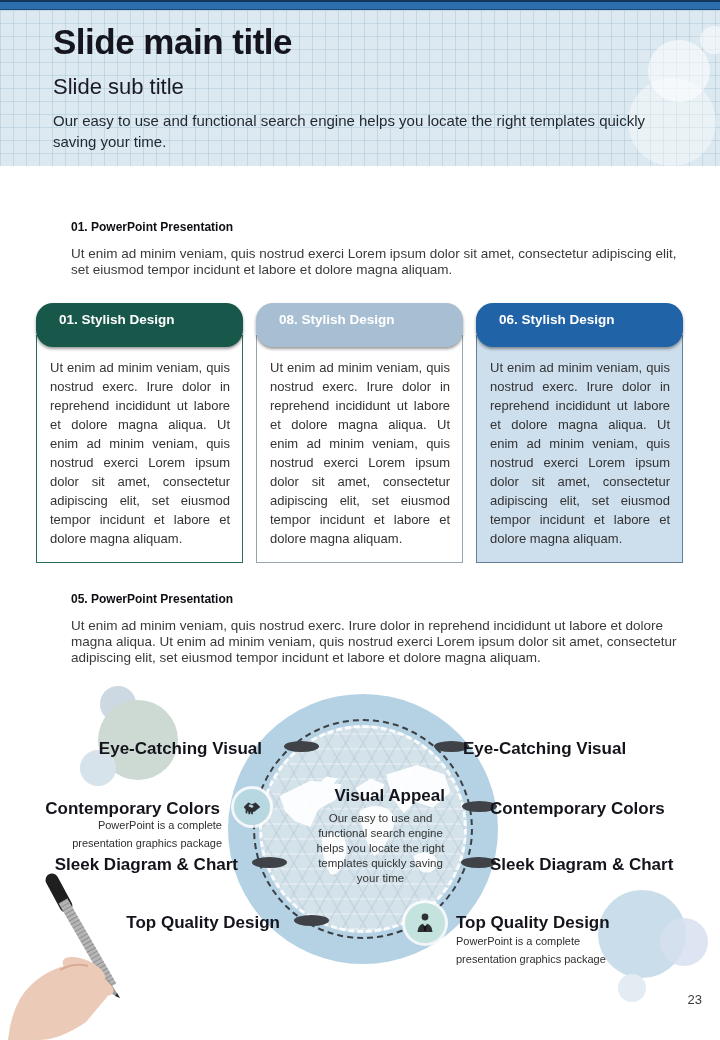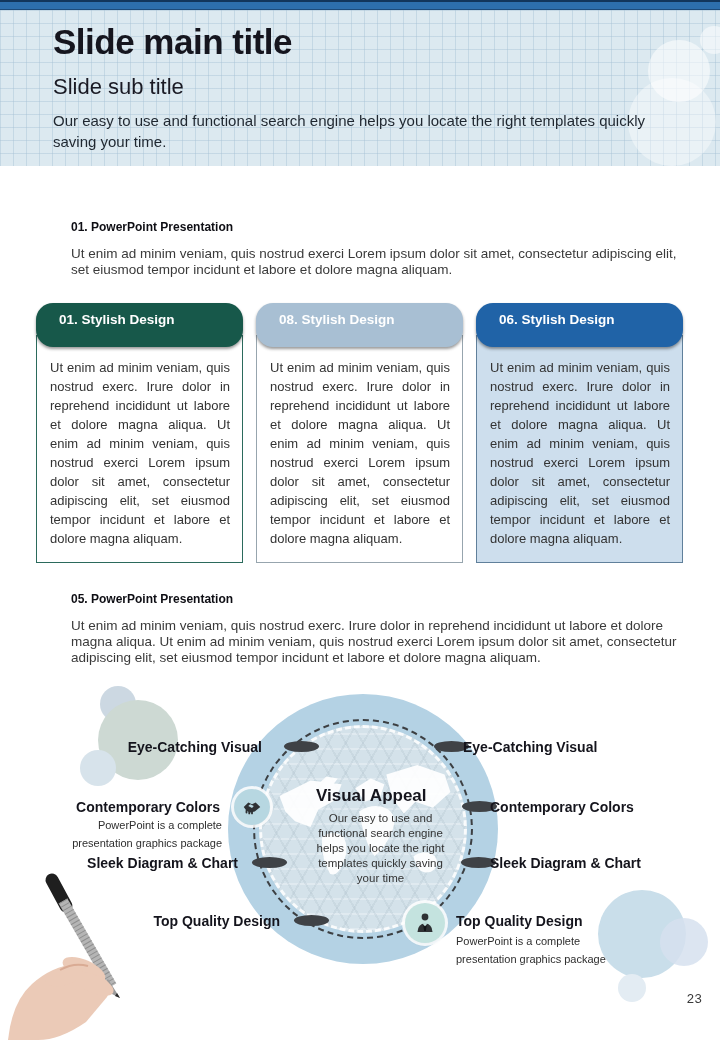--- a/index.html
+++ b/index.html
@@ -61,45 +61,45 @@
   .outer-circle { left:228px; top:694px; width:270px; height:270px; background:#b4d2e4; z-index:1; }
   .ring-dash    { left:253px; top:719px; width:220px; height:220px; border:2px dashed #3c3f42; border-radius:50%; z-index:2; }
   .inner-circle { left:259px; top:725px; width:208px; height:208px; background:#d4e2ea;
     border:3px dashed rgba(255,255,255,.85); overflow:hidden; z-index:2;
     background-image:
       repeating-linear-gradient(60deg,  rgba(178,195,206,.30) 0 2px, transparent 2px 15px),
       repeating-linear-gradient(-60deg, rgba(178,195,206,.30) 0 2px, transparent 2px 15px),
       repeating-linear-gradient(0deg,   rgba(255,255,255,.28) 0 2px, transparent 2px 15px); }
   .map-svg { position:absolute; left:0; top:0; width:100%; height:100%; }
 
-  .center-title { left:281px; top:786px; width:164px; text-align:left; font-size:17px; font-weight:bold; color:#15151d; z-index:3; }
+  .center-title { left:281px; top:786px; width:164px; text-align:right; font-size:17px; font-weight:bold; color:#15151d; z-index:3; }
   .center-text  { left:278px; top:811px; width:170px; text-align:center; font-size:11.5px; line-height:15px; color:#333; z-index:3; }
 
   .dot { width:11px; height:11px; background:#3f4246; border-radius:50%; z-index:3; }
   .dot1 { left:284px; top:741px; }  .dot2 { left:434px; top:741px; }
   .dot3 { left:462px; top:801px; }  .dot4 { left:252px; top:857px; }
   .dot5 { left:461px; top:857px; }  .dot6 { left:294px; top:915px; }
 
   .icon-circle { border-radius:50%; z-index:4; display:flex; align-items:center; justify-content:center;
                  box-shadow:0 0 0 3px rgba(255,255,255,.85), 0 1px 3px rgba(0,0,0,.25); }
   .ic-handshake { left:234px; top:789px; width:36px; height:36px; background:#b7d7e1; position:absolute; }
   .ic-person    { left:405px; top:903px; width:40px; height:40px; background:#c4e3df; position:absolute; }
 
   
-  .lbl { position:absolute; font-size:14px; font-weight:bold; color:#14141c; white-space:nowrap; z-index:5; }
+  .lbl { position:absolute; font-size:17px; font-weight:bold; color:#14141c; white-space:nowrap; z-index:5; }
   .l1 { right:458px; top:739px; }  .l2 { right:500px; top:799px; }
   .l3 { right:482px; top:855px; }  .l4 { right:440px; top:913px; }
   .r1 { left:463px; top:739px; }   .r2 { left:490px; top:799px; }
   .r3 { left:490px; top:855px; }   .r4 { left:456px; top:913px; }
   .sublbl { position:absolute; font-size:11px; line-height:18px; color:#2e2e2e; z-index:5; }
   .sub-l { right:498px; top:816px; width:172px; text-align:right; }
   .sub-r { left:456px; top:932px; width:185px; text-align:left; }
 
   .hand-svg { position:absolute; left:0; top:870px; width:162px; height:170px; z-index:4; }
-  .page-num { position:absolute; right:18px; top:992px; font-size:13px; color:#3a3a3a; z-index:6;font-family:Liberation Mono, monospace; }
+  .page-num { position:absolute; right:18px; top:992px; font-size:13px; color:#3a3a3a; z-index:6; }
 </style>
 </head>
 <body>
 
 <div class="abs topbar"></div>
 
 <div class="abs header">
   <div class="circle hc2"></div>
   <div class="circle hc1"></div>
   <div class="circle hc3"></div>

